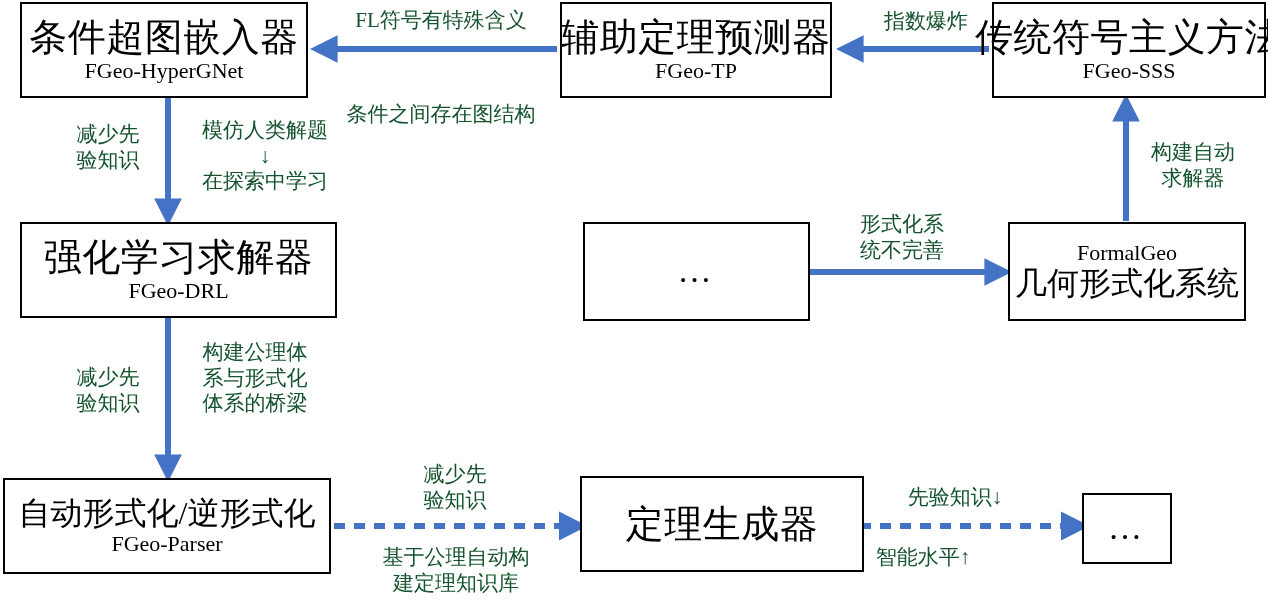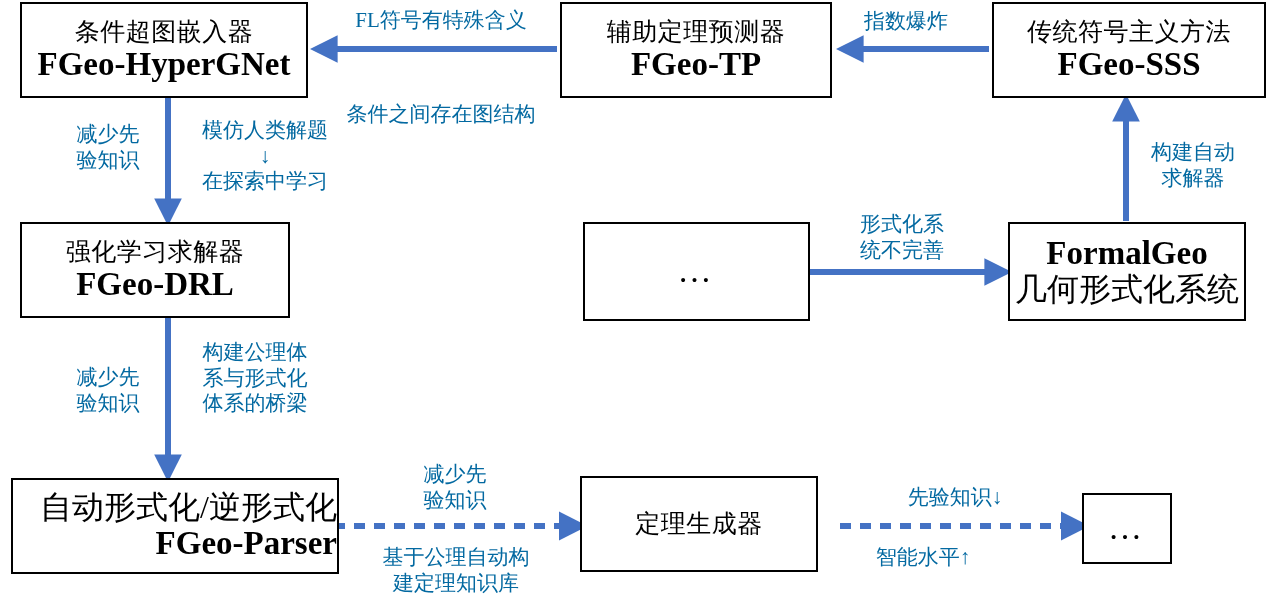--- a/index.html
+++ b/index.html
@@ -23,32 +23,32 @@
     display: flex;
     flex-direction: column;
     align-items: center;
     justify-content: center;
     text-align: center;
     line-height: 1.12;
     color: #000000;
   }
   .node .l1 { display: block; white-space: nowrap; }
   .node .l2 { display: block; white-space: nowrap; }
-  .cn { font-size: 25px; letter-spacing: 0.5px; }
-  .en { font-size: 33px; font-weight: bold; }
+  .cn { font-size: 38px; letter-spacing: 0.5px; }
+  .en { font-size: 22px; }
   .cn-sm { font-size: 32px; }
   .dots {
     font-size: 34px;
     letter-spacing: 4px;
     line-height: 0.6;
   }
   .elabel {
     position: absolute;
     font-size: 21px;
-    color: #0369a1;
+    color: #14532d;
     text-align: center;
     line-height: 1.22;
     white-space: pre-line;
   }
   svg.arrows {
     position: absolute;
     left: 0; top: 0;
     width: 1268px;
     height: 607px;
     pointer-events: none;
@@ -94,52 +94,52 @@
   <div class="node" style="left:560px; top:2px; width:272px; height:96px;">
     <span class="l1 cn">辅助定理预测器</span>
     <span class="l2 en">FGeo-TP</span>
   </div>
 
   <div class="node" style="left:992px; top:2px; width:274px; height:96px;">
     <span class="l1 cn">传统符号主义方法</span>
     <span class="l2 en">FGeo-SSS</span>
   </div>
 
-  <div class="node" style="left:20px; top:222px; width:270px; height:96px;">
+  <div class="node" style="left:20px; top:222px; width:317px; height:96px;">
     <span class="l1 cn">强化学习求解器</span>
     <span class="l2 en">FGeo-DRL</span>
   </div>
 
   <div class="node" style="left:583px; top:222px; width:227px; height:99px;">
     <span class="l1 dots">…</span>
   </div>
 
   <div class="node" style="left:1008px; top:222px; width:238px; height:99px;">
     <span class="l1 en">FormalGeo</span>
     <span class="l2 cn-sm">几何形式化系统</span>
   </div>
 
-  <div class="node" style="left:11px; top:478px; width:328px; height:96px;align-items:flex-end;">
+  <div class="node" style="left:3px; top:478px; width:328px; height:96px;">
     <span class="l1 cn-sm">自动形式化/逆形式化</span>
     <span class="l2 en">FGeo-Parser</span>
   </div>
 
-  <div class="node" style="left:580px; top:476px; width:238px; height:96px;gap:21px;">
+  <div class="node" style="left:580px; top:476px; width:284px; height:96px;gap:21px;">
     <span class="l1 cn">定理生成器</span>
   </div>
 
   <div class="node" style="left:1082px; top:493px; width:90px; height:71px;">
     <span class="l1 dots">…</span>
   </div>
 
   <div class="elabel" style="left:330px; top:8px; width:222px;">FL符号有特殊含义</div>
 
   <div class="elabel" style="left:325px; top:60px; width:232px;margin-top:42px;">条件之间存在图结构</div>
 
-  <div class="elabel" style="left:834px; top:9px; width:144px;">指数爆炸</div>
+  <div class="elabel" style="left:854px; top:9px; width:144px;">指数爆炸</div>
 
   <div class="elabel" style="left:58px; top:122px; width:100px;">减少先
 验知识</div>
 
   <div class="elabel" style="left:180px; top:118px; width:170px;">模仿人类解题
 ↓
 在探索中学习</div>
 
   <div class="elabel" style="left:1138px; top:140px; width:110px;">构建自动
 求解器</div>

